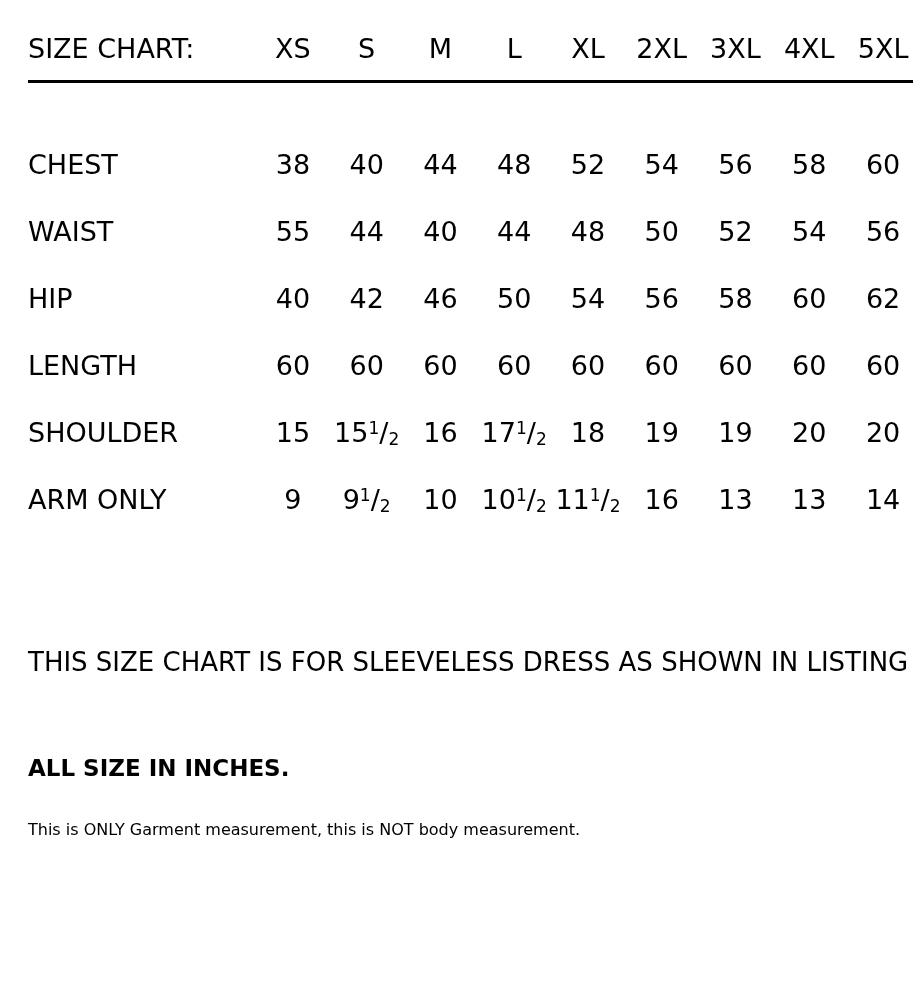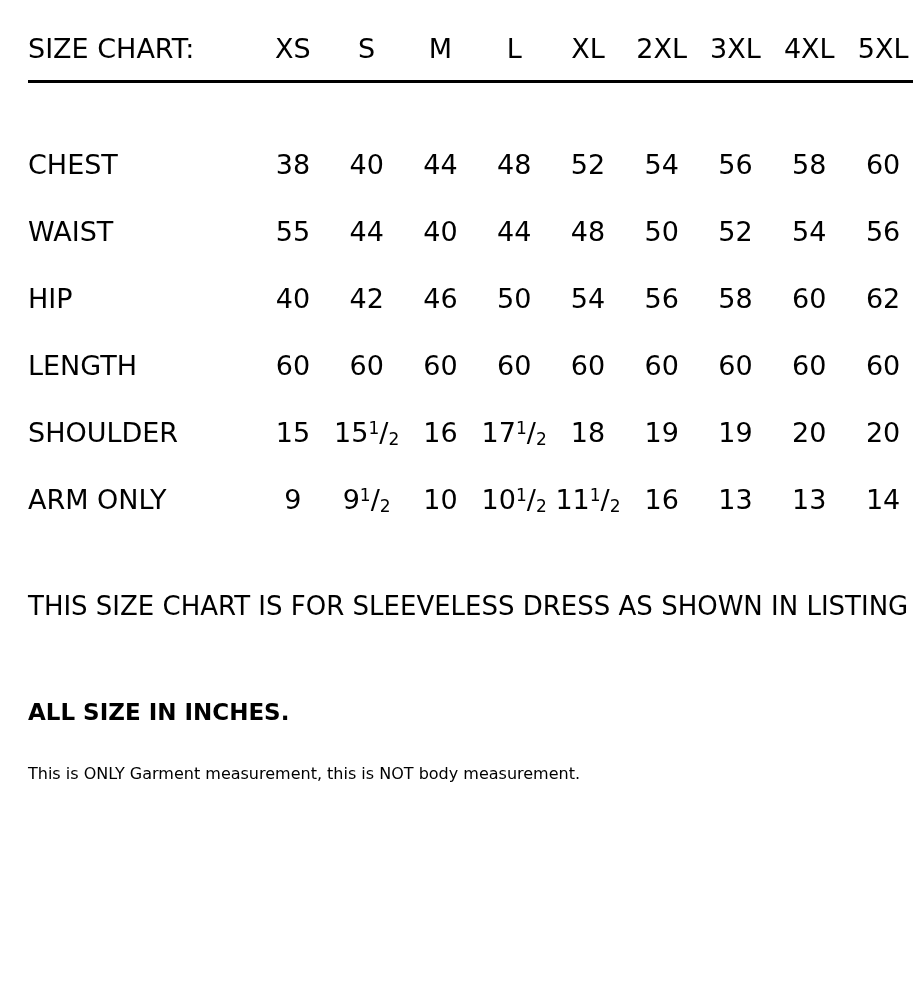--- a/index.html
+++ b/index.html
@@ -67,21 +67,21 @@
   .frac .slash {
     font-size: 27px;
   }
   .frac sub {
     font-size: 17px;
     vertical-align: -0.18em;
     line-height: 0;
   }
   .notes {
     margin-left: 24px;
-    margin-top: 56px;
+    margin-top: 112px;
   }
   .note-main {
     font-size: 26px;
     line-height: 34px;
     margin-bottom: 74px;
     white-space: nowrap;
   }
   .note-line {
     font-size: 23px;
     line-height: 30px;

